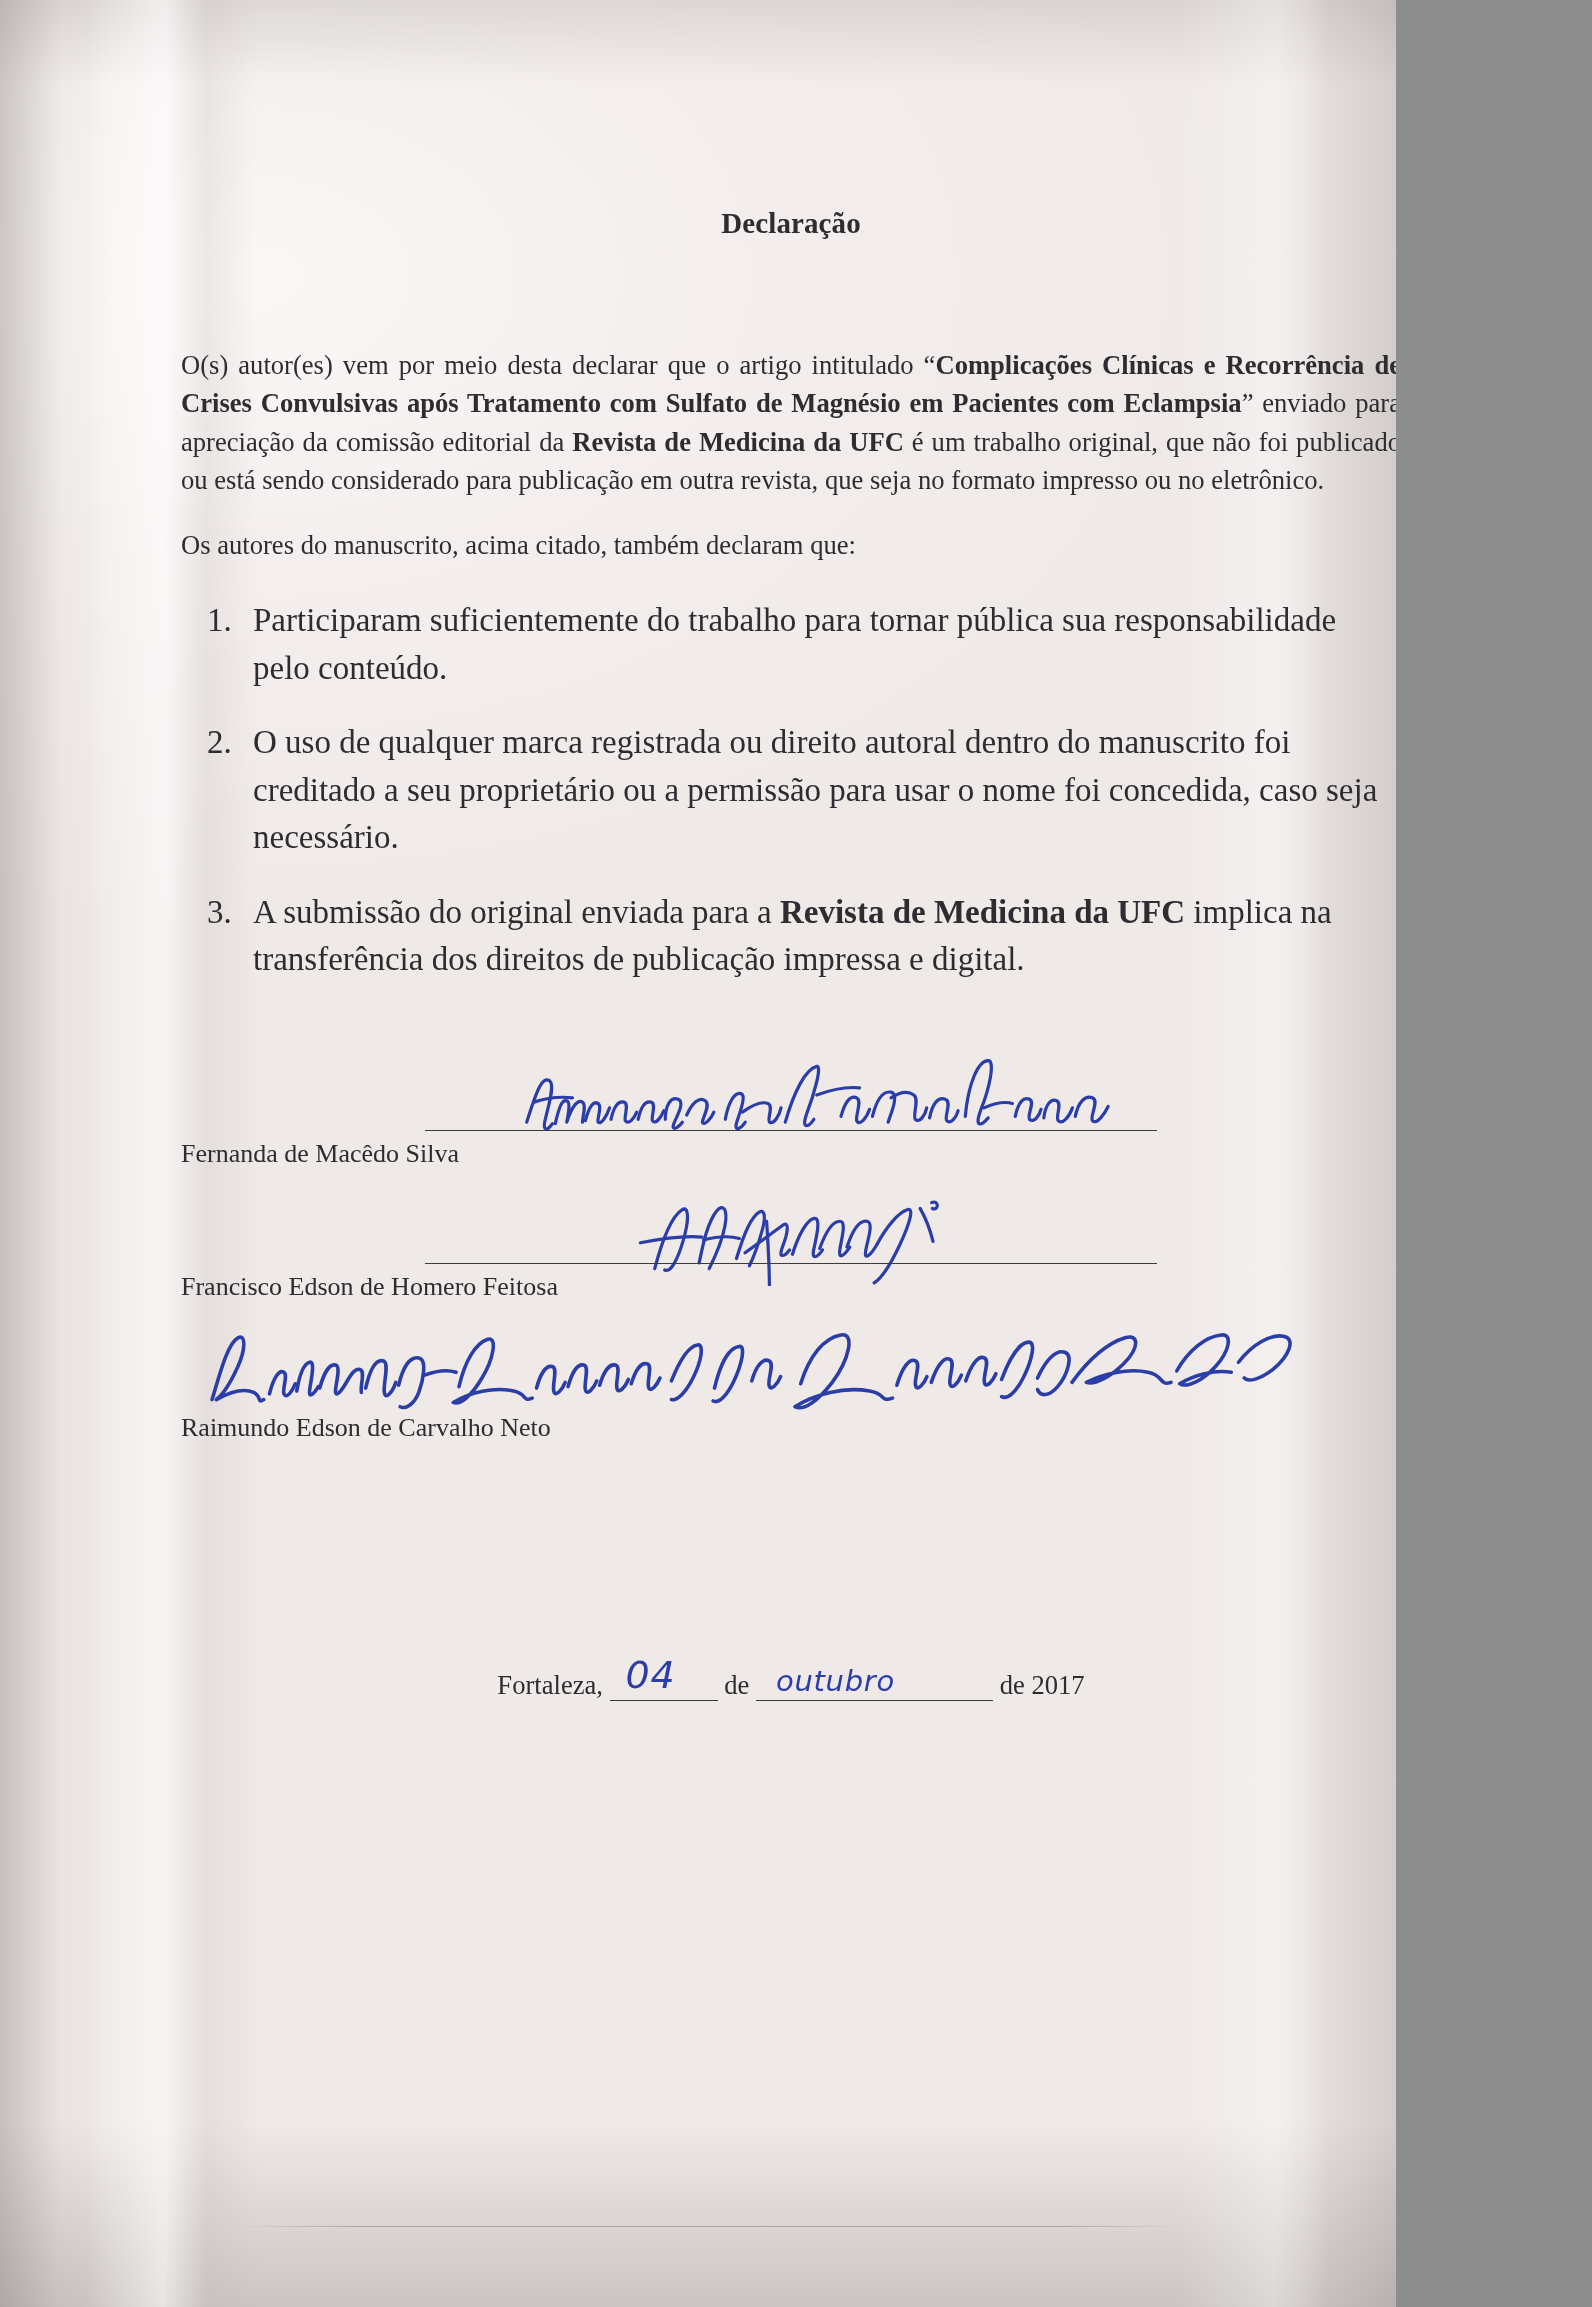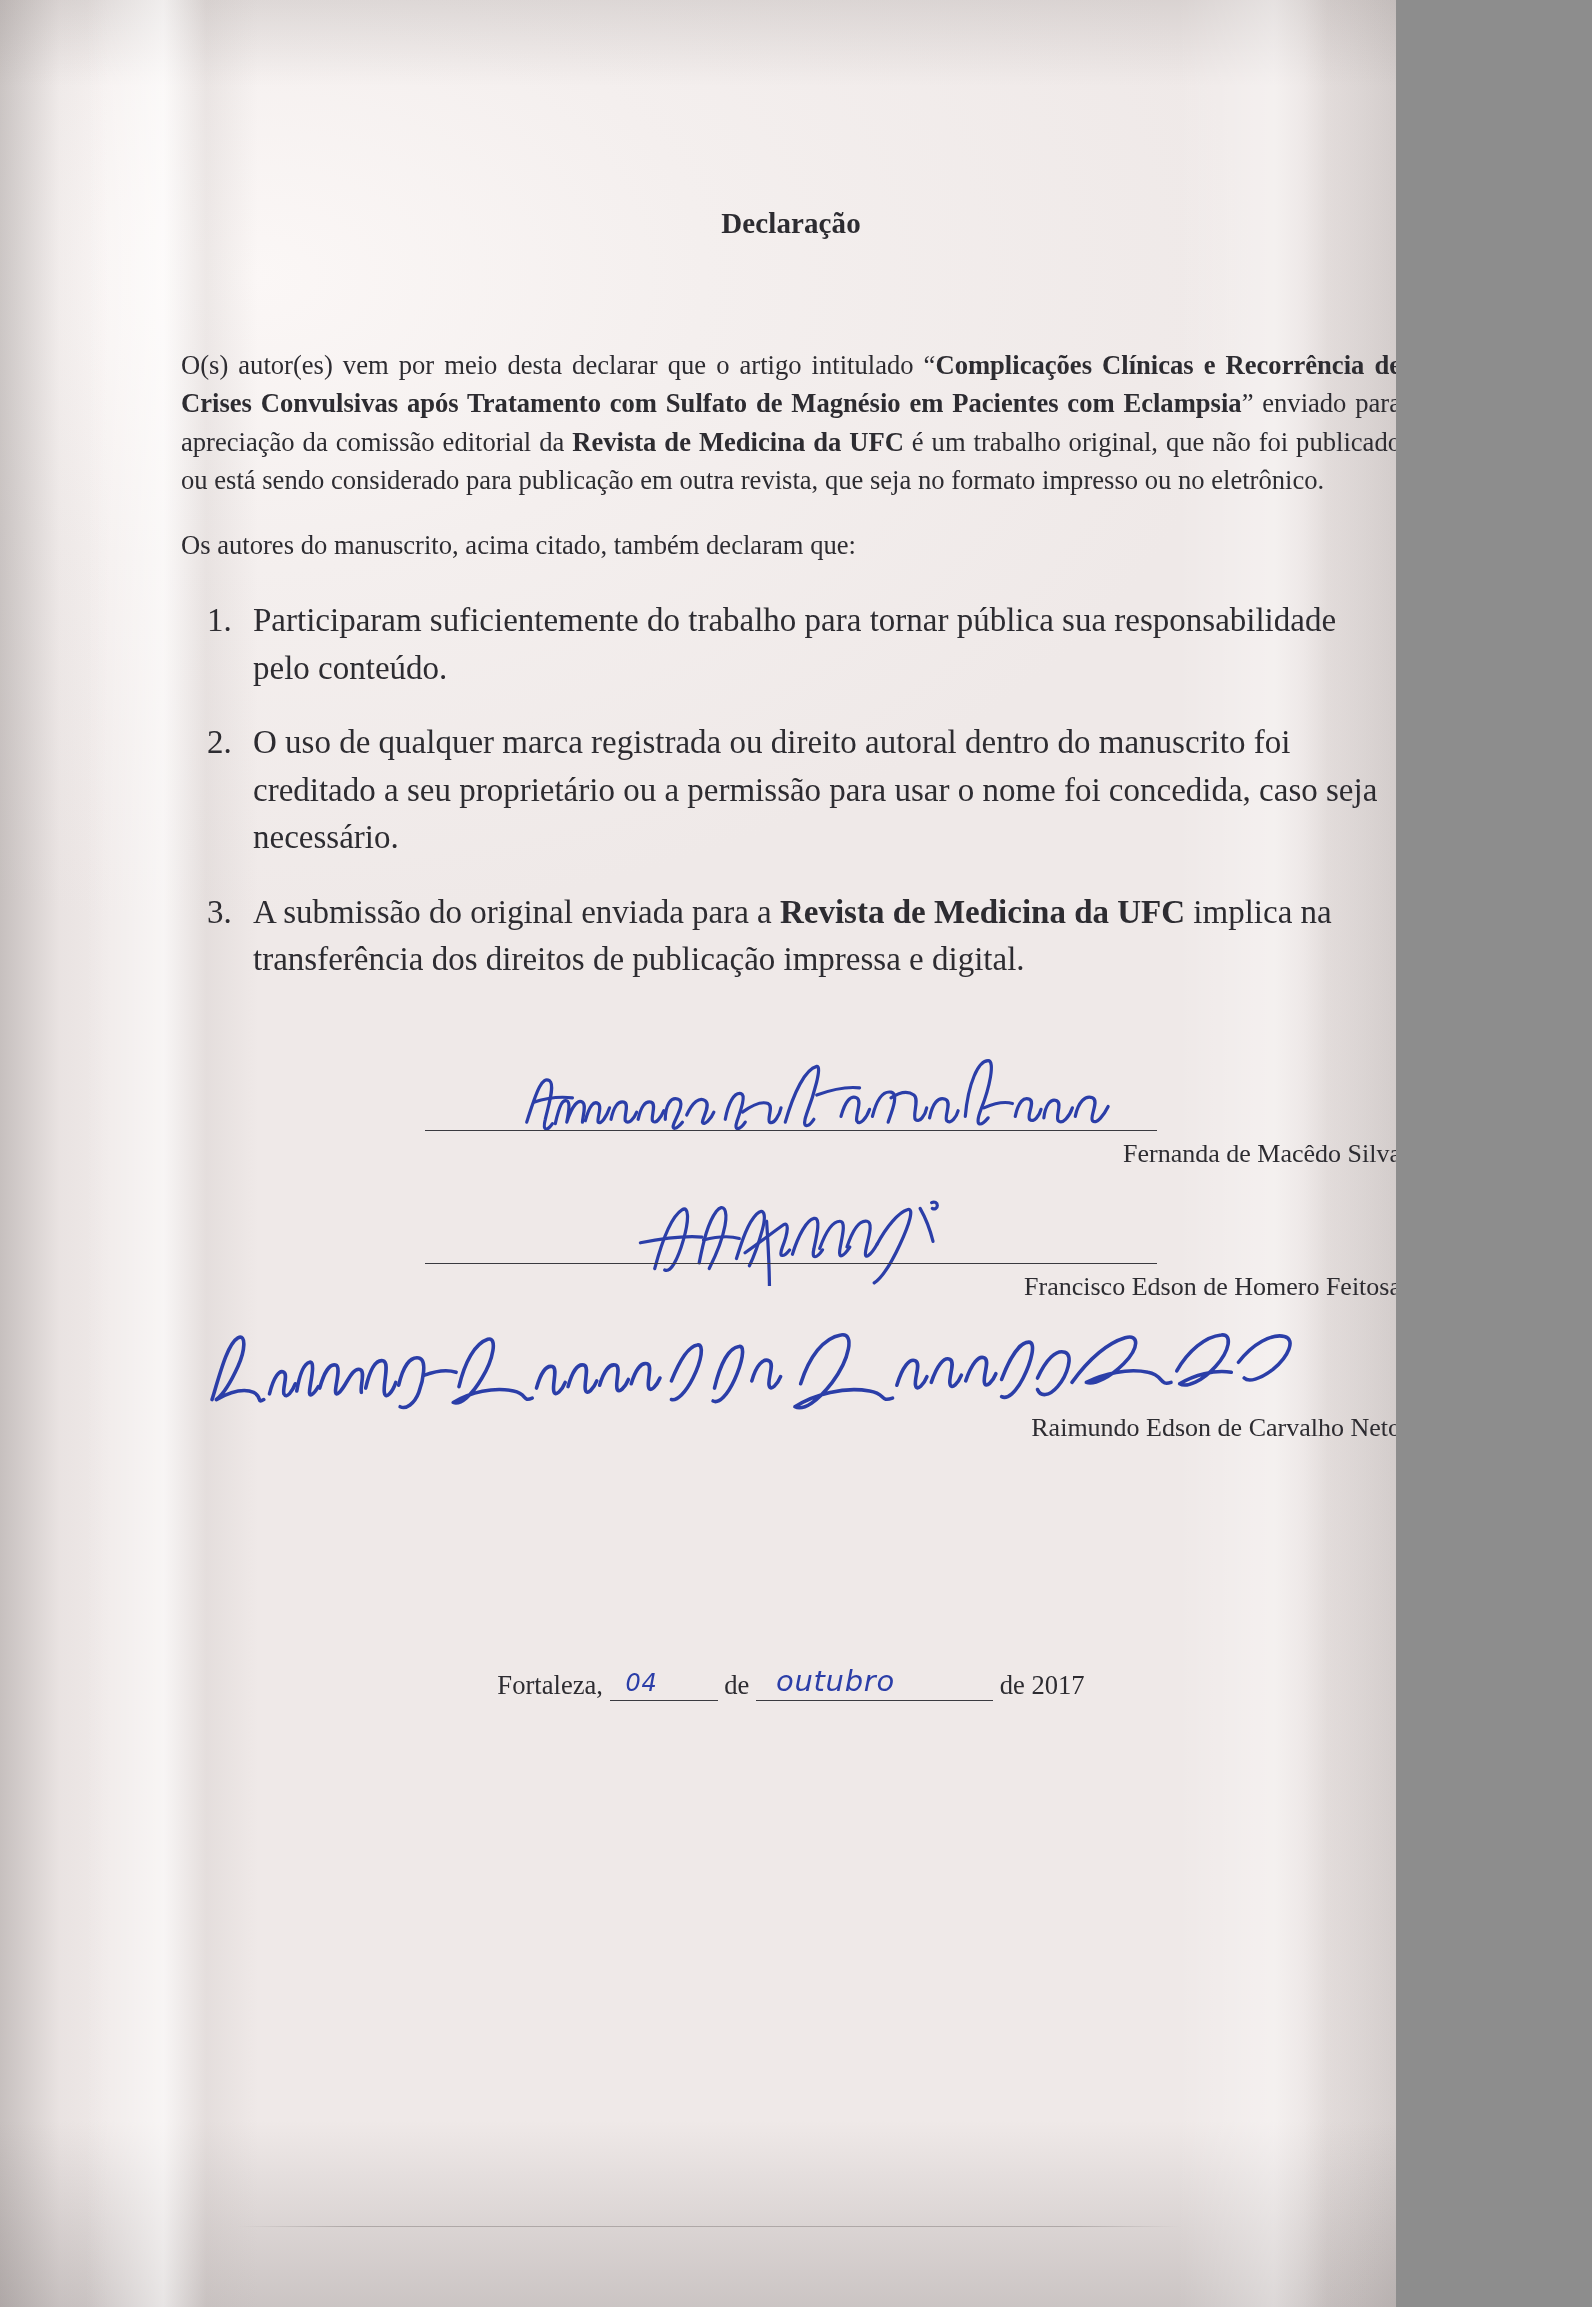--- a/index.html
+++ b/index.html
@@ -119,21 +119,21 @@
     left: 50%;
     transform: translateX(-50%);
     width: 732px;
     border-bottom: 1.4px solid #3a3a3f;
     top: 80px;
   }
   .sign-name {
     position: absolute;
     left: 0; right: 0;
     top: 89px;
-    text-align: right;
+    text-align: left;
     font-size: 26px;
   }
   .sig-svg {
     position: absolute;
     left: 50%;
     transform: translateX(-50%);
     top: -4.3px;
     pointer-events: none;
   }
 
@@ -154,21 +154,21 @@
 
   .hand {
     position: absolute;
     font-family: "DejaVu Sans", sans-serif;
     color: #2b3ea8;
     white-space: nowrap;
     pointer-events: none;
   }
   .hand.day-val {
     left: 16px; bottom: 2.9px;
-    font-size: 24px;
+    font-size: 38px;
     font-style: italic;
     letter-spacing: 0.7px;
   }
   .hand.month-val {
     left: 20px; bottom: 1.4px;
     font-size: 29px;
     font-style: italic;
     letter-spacing: 0.7px;
   }
 </style>

